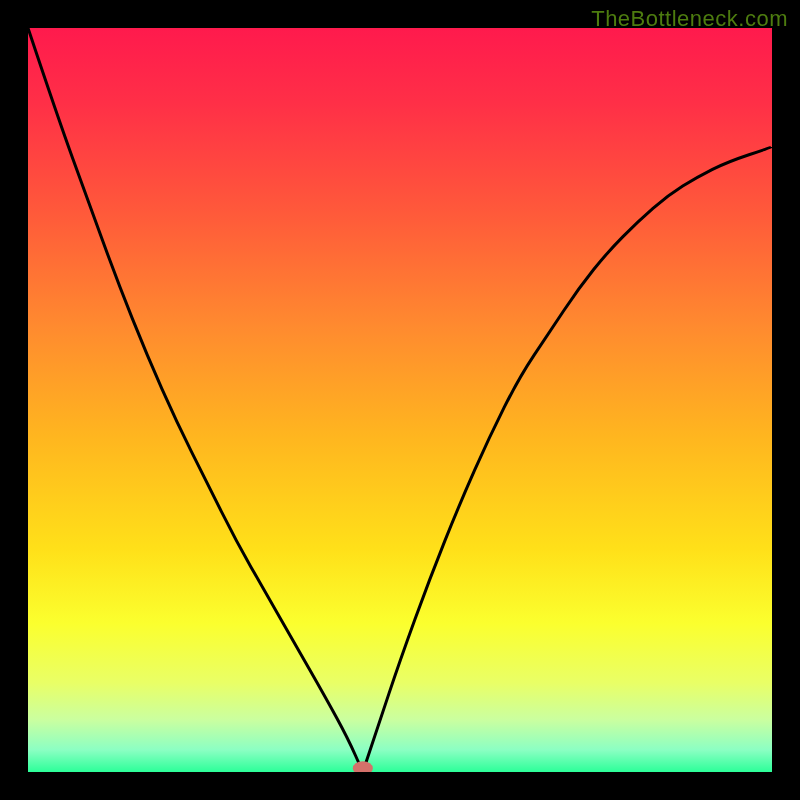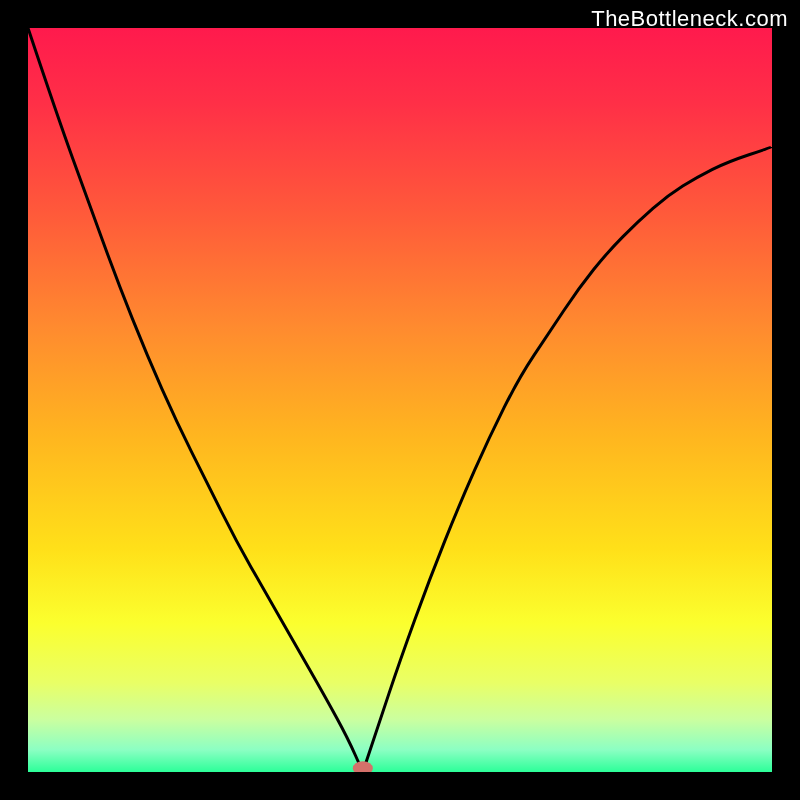--- a/index.html
+++ b/index.html
@@ -15,21 +15,21 @@
     width: 800px;
     height: 800px;
     background: #000;
   }
   .watermark {
     position: absolute;
     top: 6px;
     right: 12px;
     font-family: Arial, Helvetica, sans-serif;
     font-size: 22px;
-    color: #ffffff;
+    color: #4d7c0f;
     letter-spacing: 0.5px;
     z-index: 10;
   }
   .plot-frame {
     position: absolute;
     left: 28px;
     top: 28px;
     width: 744px;
     height: 744px;
     background: #000;

